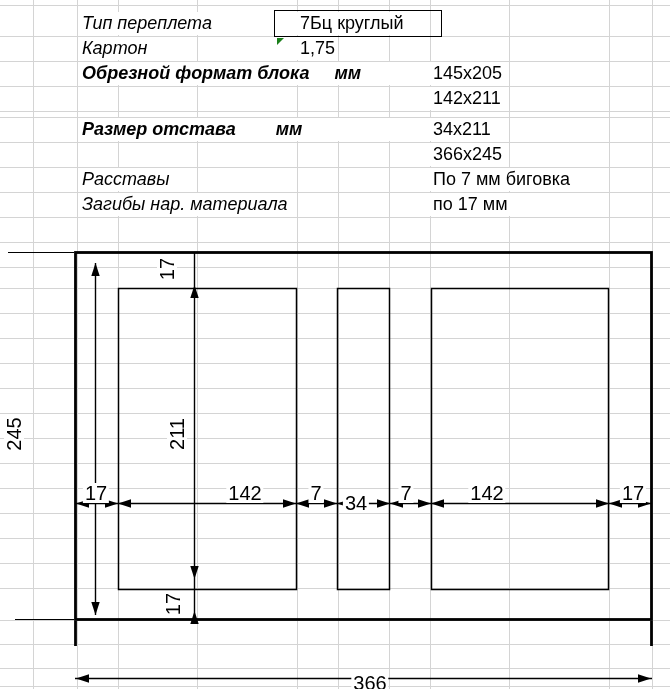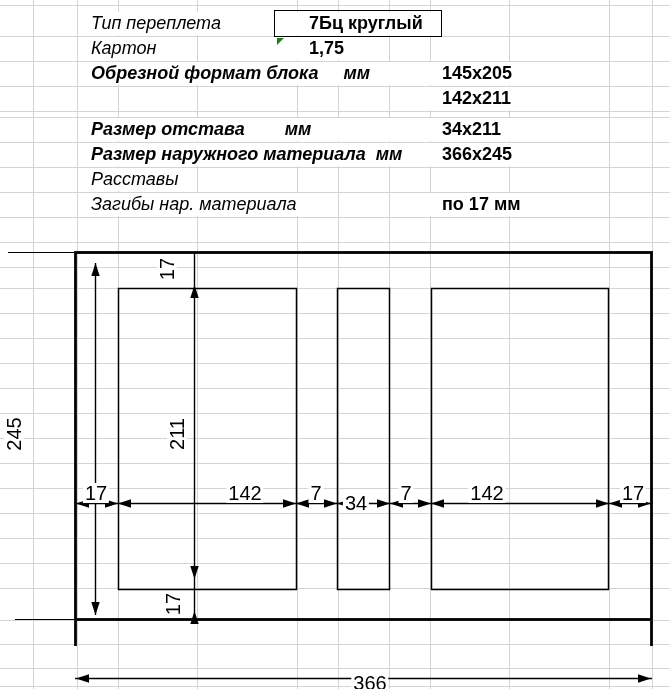--- a/index.html
+++ b/index.html
@@ -3,24 +3,24 @@
 <meta charset="utf-8">
 <style>
   html,body{margin:0;padding:0;background:#fff;}
   .canvas{
     position:relative;width:670px;height:689px;background:#fff;
     font-family:"Liberation Sans",sans-serif;overflow:hidden;
   }
   .canvas svg{position:absolute;left:0;top:0;z-index:1;}
   .cell{
     position:absolute;white-space:pre;font-size:18px;line-height:23px;
-    background:#fff;z-index:2;padding:0 12px;color:#000;
+    background:#fff;z-index:2;padding:0 3px;color:#000;
   }
   .lbl{font-style:italic;left:79px;}
-  .val{font-weight:bold;}
+  .val{font-weight:normal;}
   .wide{min-width:350px;font-weight:bold;}
   .r1{top:12px}.r2{top:37px}.r3{top:62px}.r4{top:87px}
   .r5{top:118px}.r6{top:143px}.r7{top:168px}.r8{top:193px}
   .vx1{left:297px;}
   .vx2{left:430px;}
   .valbox{
     position:absolute;left:274px;top:10px;width:166px;height:25px;
     border:1.6px solid #000;z-index:1;background:transparent;
   }
   .tri{
@@ -134,24 +134,24 @@
   <div class="cell val r2 vx1">1,75</div>
 
   <div class="cell lbl r3 wide">Обрезной формат блока     мм</div>
   <div class="cell val r3 vx2">145x205</div>
 
   <div class="cell val r4 vx2">142x211</div>
 
   <div class="cell lbl r5 wide">Размер отстава        мм</div>
   <div class="cell val r5 vx2">34x211</div>
 
-  <div class="cell lbl r6 wide">Размер наружного материала  мм</div>
   <div class="cell val r6 vx2">366x245</div>
 
   <div class="cell lbl r7">Расставы</div>
+  <div class="cell val r7 vx2">По 7 мм биговка</div>
 
   <div class="cell lbl r8">Загибы нар. материала</div>
   <div class="cell val r8 vx2">по 17 мм</div>
 
   <div class="dim" style="left:96px;top:483px">17</div>
   <div class="dim" style="left:245px;top:483px">142</div>
   <div class="dim" style="left:316px;top:483px">7</div>
   <div class="dim" style="left:356px;top:493px">34</div>
   <div class="dim" style="left:406px;top:483px">7</div>
   <div class="dim" style="left:487px;top:483px">142</div>

